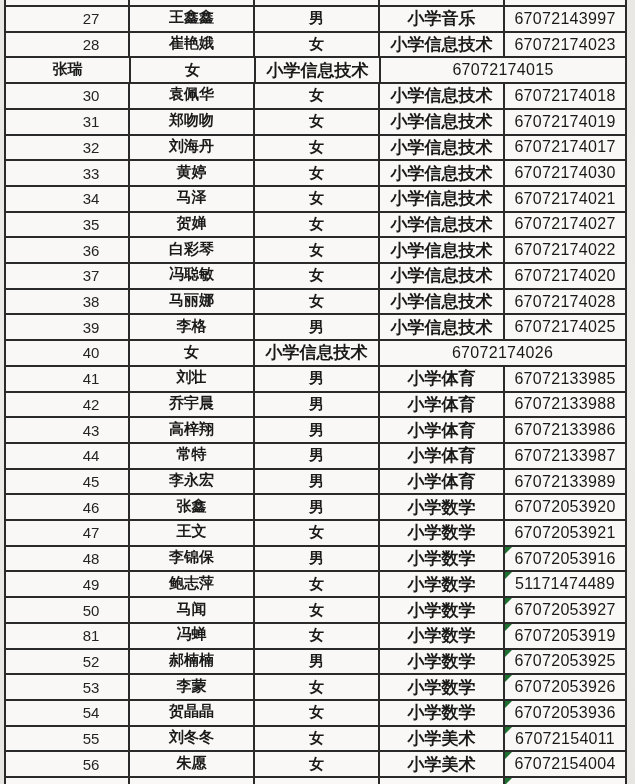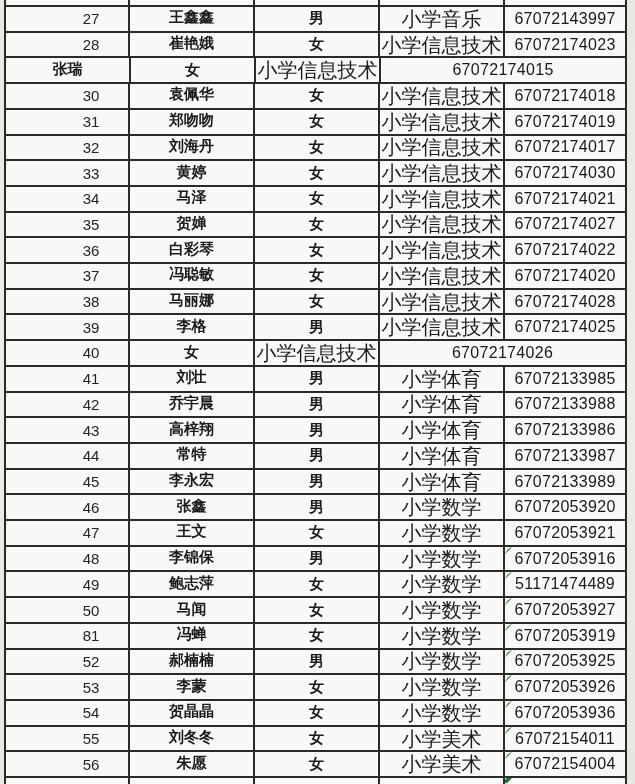--- a/index.html
+++ b/index.html
@@ -46,35 +46,35 @@
   .cell {
     box-sizing: border-box;
     border-right: 2px solid var(--border-color, #2a2a2a);
     display: flex;
     align-items: center;
     justify-content: center;
     position: relative;
     overflow: hidden;
     background: #f9f8f6;
   }
-  .cell:last-child { border-right: none; border-radius: 9px; }
+  .cell:last-child { border-right: none; }
   .c-number  { width: 124px; padding-left: 48px; }
   .c-name    { width: 125px; }
   .c-gender  { width: 125px; }
   .c-subject { width: 125px; }
   .c-id      { flex: 1; }
   .cell span {
     color: #1a1a1a;
     line-height: 1;
     white-space: nowrap;
   }
   .c-number span  { font-size: 15px; color: #242424; }
   .c-name span    { font-size: 15px; font-weight: 600; font-family: Liberation Mono, monospace; }
   .c-gender span  { font-size: 15px; font-weight: 600; font-family: "DejaVu Sans", sans-serif; }
-  .c-subject span { font-size: 20px; font-weight: 400; font-family: "DejaVu Sans", sans-serif; }
+  .c-subject span { font-size: 17px; font-weight: 700; font-family: "DejaVu Sans", sans-serif; }
   .c-id span      { font-size: 16px; letter-spacing: 0.3px; color: #191919; }
   .tri {
     position: absolute;
     top: 0;
     left: 0;
     width: 0;
     height: 0;
     border-top: 7px solid var(--flag-green, #1e7030);
     border-right: 7px solid transparent;
   }

